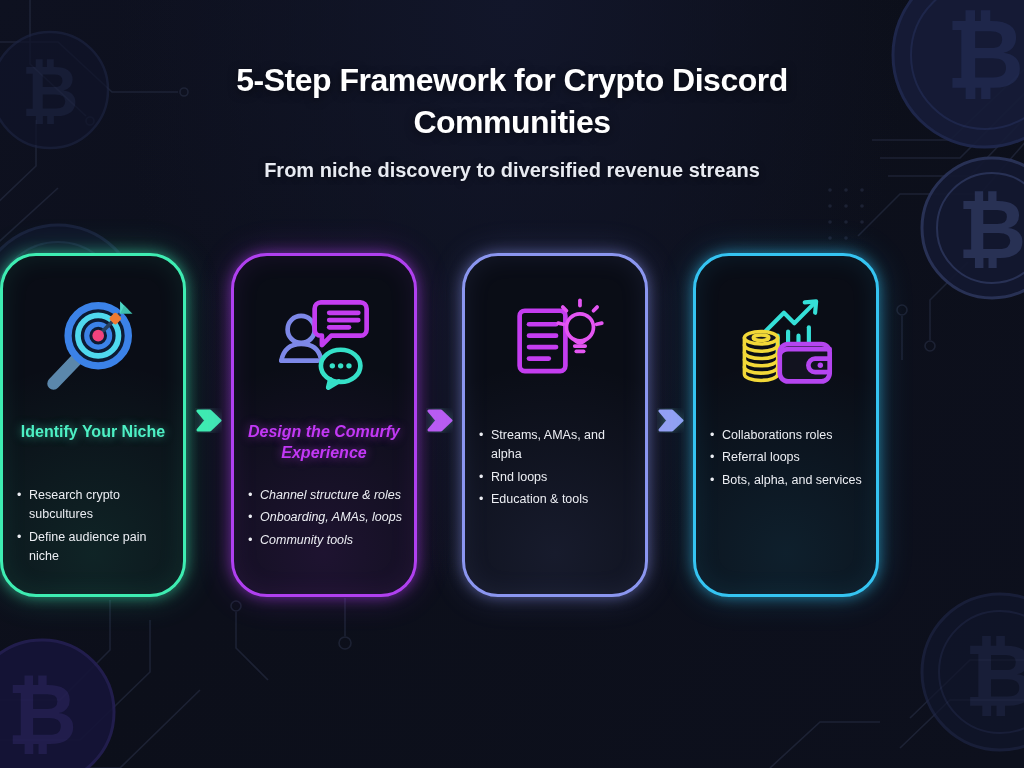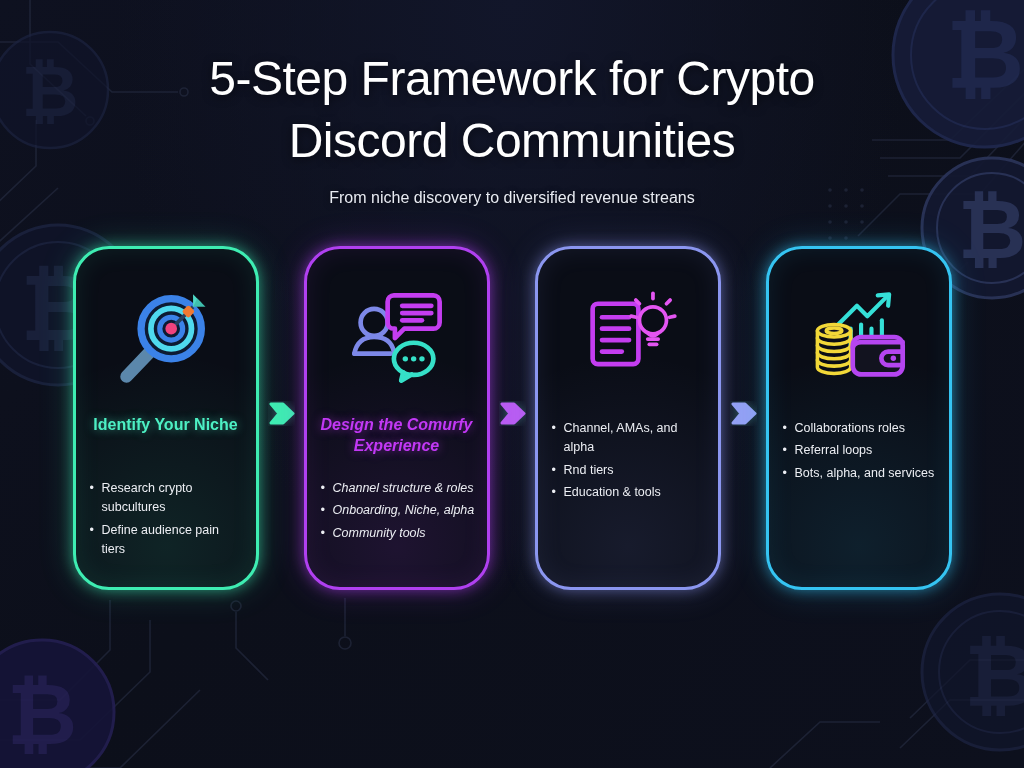--- a/index.html
+++ b/index.html
@@ -8,34 +8,34 @@
     background:
       radial-gradient(ellipse at 50% 0%, #12162a 0%, rgba(18,22,42,0) 55%),
       linear-gradient(135deg,#0e1120 0%,#0c0f1a 45%,#0d101d 100%);
     font-family:"Liberation Sans", sans-serif;
   }
   .bg-decor{position:absolute;inset:0;pointer-events:none;}
 
   
   .header{position:absolute;top:48px;left:0;width:100%;text-align:center;z-index:2;}
   .page-title{
-    margin:0 auto;max-width:640px;
-    font-size:48px;line-height:1.3;font-weight:400;letter-spacing:-0.5px;
+    margin:12px auto;max-width:640px;
+    font-size:32px;line-height:1.3;font-weight:700;letter-spacing:-0.5px;
     color:#ffffff;text-shadow:0 2px 10px rgba(0,0,0,.55);
   }
   .page-subtitle{
     margin:16px auto 0;max-width:700px;
-    font-size:16px;font-weight:400;color:#e8ebf2;
+    font-size:20px;font-weight:700;color:#e8ebf2;
     text-shadow:0 1px 6px rgba(0,0,0,.5);
   }
 
   
   .flow-row{
-    position:absolute;top:246px;left:0;width:100%;
-    display:flex;justify-content:center;align-items:center;z-index:2;
+    position:absolute;top:253px;left:0;width:100%;
+    display:flex;align-items:center;z-index:2;
   }
   .card{
     width:186px;height:344px;box-sizing:border-box;
     border-radius:36px;border:3px solid;
     padding:24px 0 0 0;
     display:flex;flex-direction:column;
     background:#0a0d16;
   }
   .card-icon{height:128px;display:flex;align-items:center;justify-content:center;}
   .card-icon svg{width:104px;height:104px;}
@@ -180,21 +180,21 @@
           <line x1="57" y1="40" x2="76" y2="21" stroke="#27405e" stroke-width="3.5"></line>
           <circle cx="55" cy="42" r="5.6" fill="#f0437e"></circle>
           <rect x="67" y="21" width="9" height="9" rx="2" fill="#f07a32" transform="rotate(45 71.5 25.5)"></rect>
           <path d="M76 21 L76 9 L84 17 Z" fill="#4fd9c8"></path>
           <path d="M76 21 L88 21 L80 13 Z" fill="#3fbfae"></path>
         </svg>
       </div>
       <h2 class="card-title t-mint">Identify Your Niche</h2>
       <ul class="card-bullets">
         <li>Research crypto subcultures</li>
-        <li>Define audience pain tiers</li>
+        <li>Define audience pain niche</li>
       </ul>
     </section>
 
     <div class="flow-arrow arrow--mint">
       <svg viewBox="0 0 27 25">
           <path d="M3 3 L15 3 L25 12.5 L15 22 L3 22 L11 12.5 Z"></path>
         </svg>
     </div>
 
     <section class="card card--purple">
@@ -218,21 +218,21 @@
           <g fill="#35e0c8">
             <circle cx="58" cy="71" r="2.6"></circle>
               <circle cx="66" cy="71" r="2.6"></circle>
               <circle cx="74" cy="71" r="2.6"></circle>
           </g>
         </svg>
       </div>
       <h2 class="card-title t-purple">Design the Comurfy Experience</h2>
       <ul class="card-bullets">
         <li>Channel structure &amp; roles</li>
-        <li>Onboarding, Niche, alpha</li>
+        <li>Onboarding, AMAs, loops</li>
         <li>Community tools</li>
       </ul>
     </section>
 
     <div class="flow-arrow arrow--purple">
       <svg viewBox="0 0 27 25">
           <path d="M3 3 L15 3 L25 12.5 L15 22 L3 22 L11 12.5 Z"></path>
         </svg>
     </div>
 
@@ -253,22 +253,22 @@
             <line x1="70.5" y1="57" x2="77.5" y2="57"></line>
             <line x1="74" y1="13" x2="74" y2="8"></line>
             <line x1="61" y1="18" x2="57.5" y2="14.5"></line>
             <line x1="87" y1="18" x2="90.5" y2="14.5"></line>
             <line x1="58" y1="31" x2="53" y2="30"></line>
             <line x1="90" y1="31" x2="95" y2="30"></line>
           </g>
         </svg>
       </div>
       <ul class="card-bullets">
-        <li>Channel, AMAs, and alpha</li>
-        <li>Rnd tiers</li>
+        <li>Streams, AMAs, and alpha</li>
+        <li>Rnd loops</li>
         <li>Education &amp; tools</li>
       </ul>
     </section>
 
     <div class="flow-arrow arrow--peri">
       <svg viewBox="0 0 27 25">
           <path d="M3 3 L15 3 L25 12.5 L15 22 L3 22 L11 12.5 Z"></path>
         </svg>
     </div>
 

